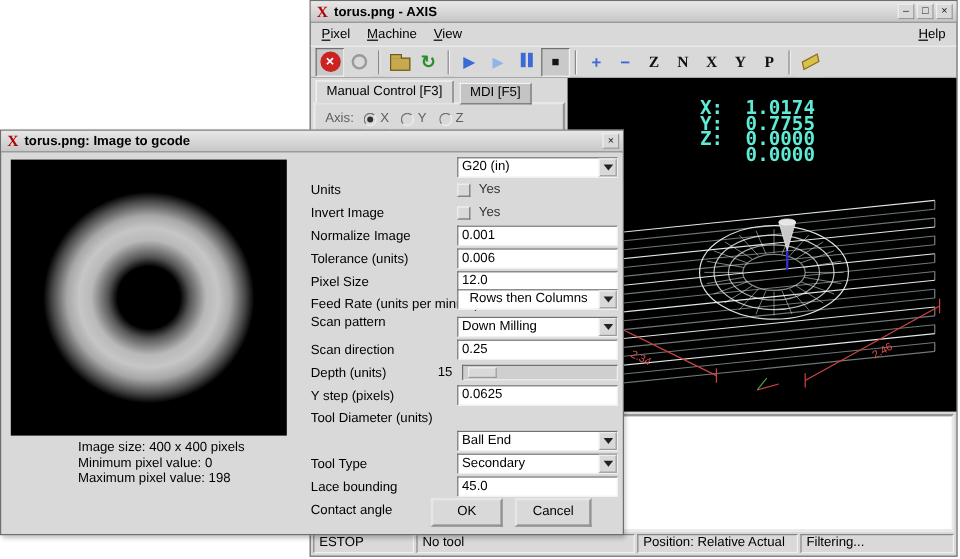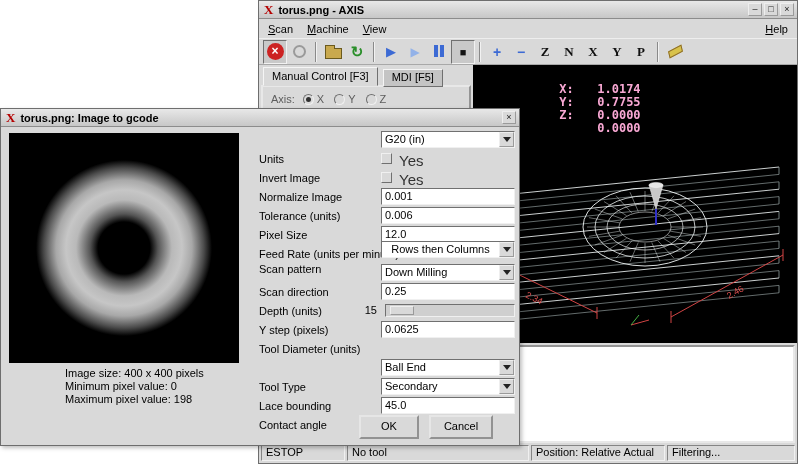--- a/index.html
+++ b/index.html
@@ -49,21 +49,21 @@
   .tab.inactive { background:#c4c4c4; border-bottom-color:#707070; padding-top:1px; margin-left:2px; top:1px; z-index:1; }
   .nb-frame { position:absolute; left:2px; top:84px; width:210px; height:358px; background:#d9d9d9;
               border:2px outset #e8e8e8; }
   .manual-row { position:absolute; left:8px; font-size:11px; color:#5d5d5d; display:flex; align-items:center; }
   .radio { width:11px; height:11px; border-radius:50%; border:1px solid; border-color:#707070 #f0f0f0 #f0f0f0 #707070;
            background:#d9d9d9; display:inline-block; margin-right:3px; position:relative; }
   .radio.sel::after { content:""; position:absolute; left:2px; top:2px; width:5px; height:5px; border-radius:50%; background:#303030; }
   .rgroup { margin-right:10px; display:flex; align-items:center; }
 
   .blackpane { position:absolute; left:214px; top:64px; width:324px; height:278px; background:#000; overflow:hidden; }
-  .dro { padding:5px 0 0 14px; font-family:"DejaVu Sans Mono",monospace; font-size:12px; font-weight:bold; color:#f9a8d4; }
+  .dro { padding:5px 0 0 14px; font-family:"DejaVu Sans Mono",monospace; font-size:16px; font-weight:bold; color:#5eead4; }
   .dro-line { height:13px; line-height:13px; white-space:pre; }
   .dro-label { display:inline-block; width:38px; }
   .preview-svg { position:absolute; left:0; top:58px; width:324px; height:220px; }
 
   .progbox { position:absolute; left:214px; top:344px; width:322px; height:98px; background:#ffffff;
              border:2px inset #e8e8e8; }
 
   .statusbar { position:absolute; left:2px; top:444px; width:534px; height:16px; display:flex; gap:2px; font-size:11px; }
   .sbcell { border:1px solid; border-color:#858585 #f0f0f0 #f0f0f0 #858585; padding:0 4px; line-height:13px;
             white-space:nowrap; overflow:hidden; background:#d9d9d9; }
@@ -81,21 +81,21 @@
   .flabel { position:absolute; left:0; top:2px; font-size:11px; color:#000; white-space:nowrap;margin-top:20px; }
   .entry { position:absolute; left:122px; top:0; width:134px; height:17px; background:#fff; border:1px solid;
            border-color:#707070 #f0f0f0 #f0f0f0 #707070; font-size:11px; padding:1px 3px; overflow:hidden; white-space:nowrap; }
   .combo { position:absolute; left:122px; top:0; width:134px; height:17px; background:#fff; border:1px solid;
            border-color:#707070 #f0f0f0 #f0f0f0 #707070; display:flex; }
   .combo-text { flex:1; font-size:11px; padding:1px 3px; white-space:nowrap; overflow:hidden; }
   .combo-btn { width:15px; background:#d9d9d9; border:1px outset #eee; display:flex; align-items:center; justify-content:center; }
   .arrow-down { width:0; height:0; border-left:4px solid transparent; border-right:4px solid transparent; border-top:5px solid #222; }
   .checkbox { position:absolute; left:122px; top:3px; width:11px; height:11px; background:#d9d9d9; border:1px solid;
               border-color:#f0f0f0 #707070 #707070 #f0f0f0; }
-  .cb-label { position:absolute; left:140px; top:2px; font-size:15px; color:#333; }
+  .cb-label { position:absolute; left:140px; top:2px; font-size:11px; color:#333; }
   .slider-val { position:absolute; left:98px; top:2px; width:20px; font-size:11px; text-align:right; }
   .slider { position:absolute; left:126px; top:2px; width:130px; height:13px; background:#cfcfcf; border:1px solid;
             border-color:#707070 #f0f0f0 #f0f0f0 #707070; }
   .slider-handle { position:absolute; left:4px; top:1px; width:24px; height:9px; background:#d9d9d9; border:1px outset #eee; }
   .dlg-btn { position:absolute; top:306px; height:24px; background:#d9d9d9; border:2px outset #e6e6e6; font-size:11px;
              text-align:center; line-height:19px; }
   .btn-ok { left:358px; width:60px; }
   .btn-cancel { left:428px; width:64px; }
 </style>
 </head>
@@ -107,21 +107,21 @@
     <div class="titlebar">
       <span class="x-logo">X</span>
       <span class="title-text">torus.png - AXIS</span>
       <span class="tb-spacer"></span>
       <span class="tb-btn">–</span>
       <span class="tb-btn">□</span>
       <span class="tb-btn">×</span>
     </div>
 
     <div class="menubar">
-      <span class="menu-item">Scan</span>
+      <span class="menu-item">Pixel</span>
       <span class="menu-item">Machine</span>
       <span class="menu-item">View</span>
       <span class="menu-item menu-help">Help</span>
     </div>
 
     <div class="toolbar">
       <div class="tbtn pressed">
         <span class="ico-estop">×</span>
       </div>
       <div class="tbtn">

